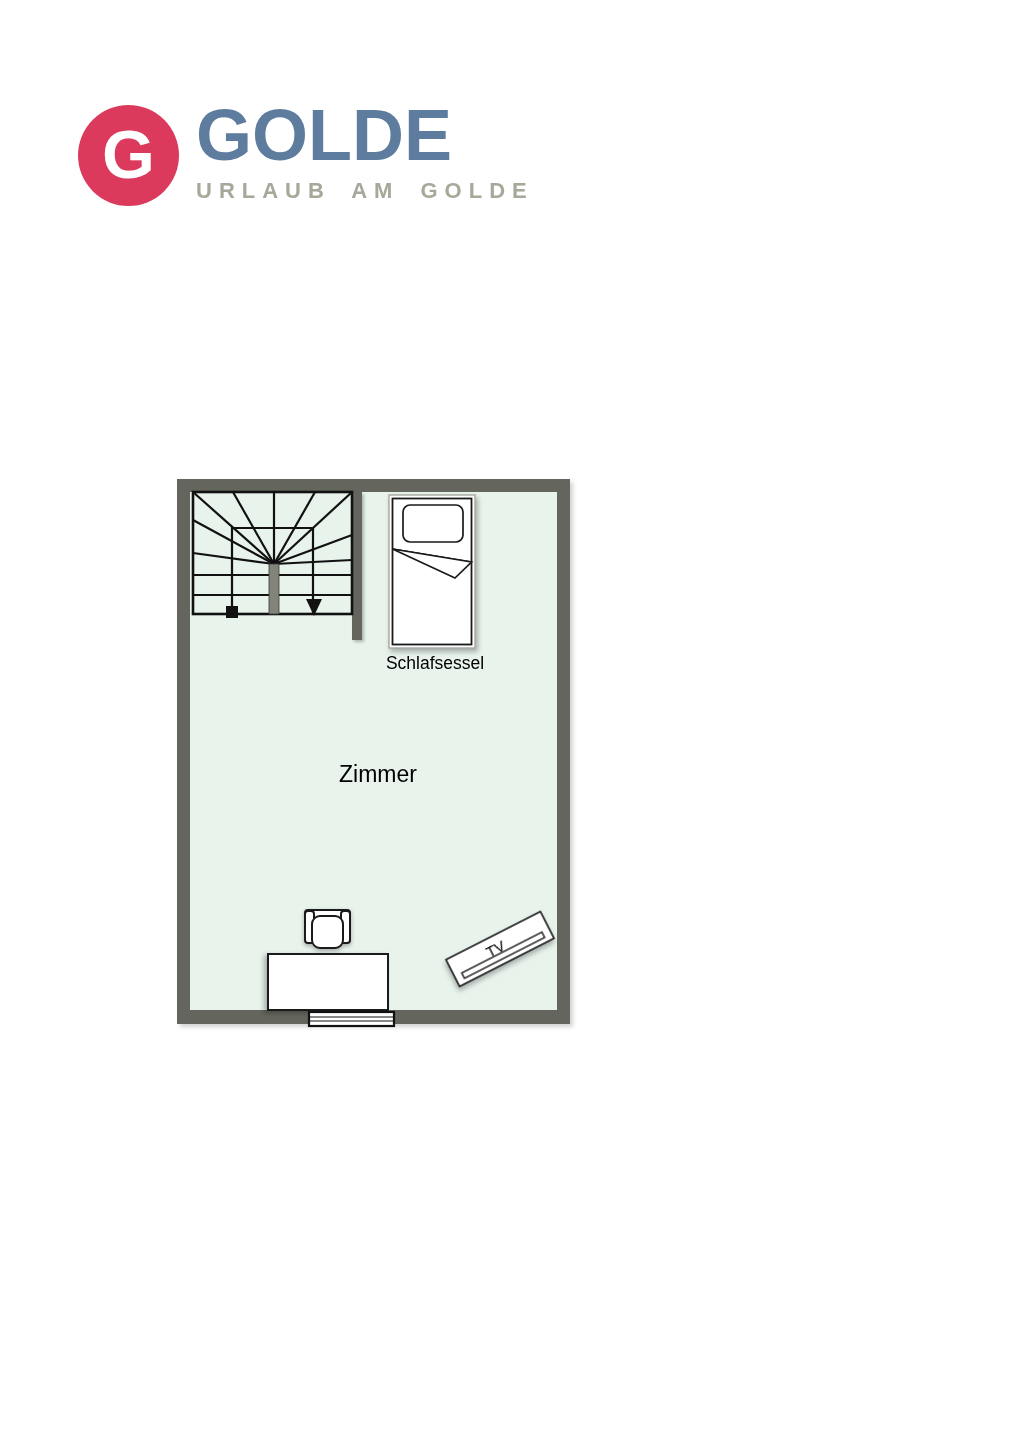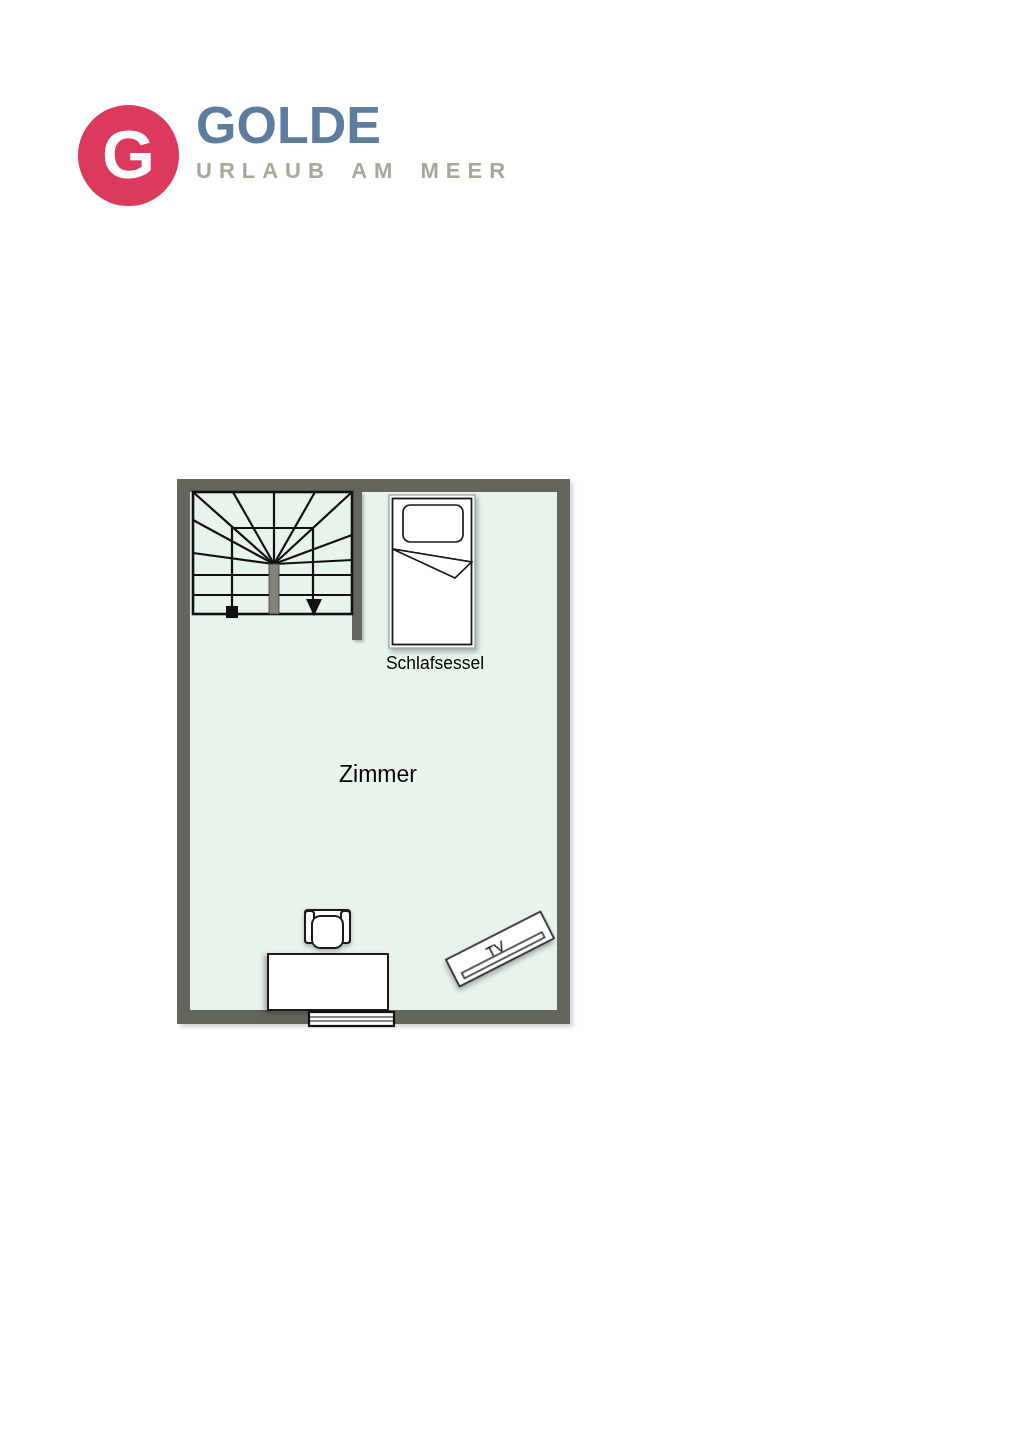--- a/index.html
+++ b/index.html
@@ -18,21 +18,21 @@
     background:var(--logo-colors-badge,#dc3a5c);
     display:flex;align-items:center;justify-content:center;
   }
   .logo-badge span{
     color:#ffffff;font-size:68px;font-weight:bold;line-height:1;
     transform:translateY(-2px);
   }
   .logo-text{margin-left:17px;}
   .brand{
     color:var(--logo-colors-brand,#5d7c9e);
-    font-size:52px;font-weight:bold;line-height:1;
+    font-size:72px;font-weight:bold;line-height:1;
     letter-spacing:0px;margin-top:-6px;
   }
   .tagline{
     color:var(--logo-colors-tagline,#a8a89a);
     font-size:22px;font-weight:bold;
     letter-spacing:7px;word-spacing:8px;
     margin-top:7px;white-space:nowrap;
   }
 
   
@@ -51,21 +51,21 @@
 <body>
 
 <div class="canvas">
 
   <header class="logo">
     <div class="logo-badge">
       <span>G</span>
     </div>
     <div class="logo-text">
       <div class="brand">GOLDE</div>
-      <div class="tagline">URLAUB AM MEER</div>
+      <div class="tagline">URLAUB AM GOLDE</div>
     </div>
   </header>
 
   <svg class="plan" width="393" height="545" viewBox="177 479 393 545" xmlns="http://www.w3.org/2000/svg">
 
     <g style="filter:drop-shadow(3px 3px 2px rgba(80,80,75,0.25));">
       <rect class="wall" x="177" y="479" width="393" height="545"></rect>
       <rect class="floor" x="190" y="492" width="367" height="518"></rect>
 
       <rect class="wall" x="352" y="492" width="10" height="148" style="filter:drop-shadow(2px 2px 1.5px rgba(0,0,0,0.25));"></rect>

